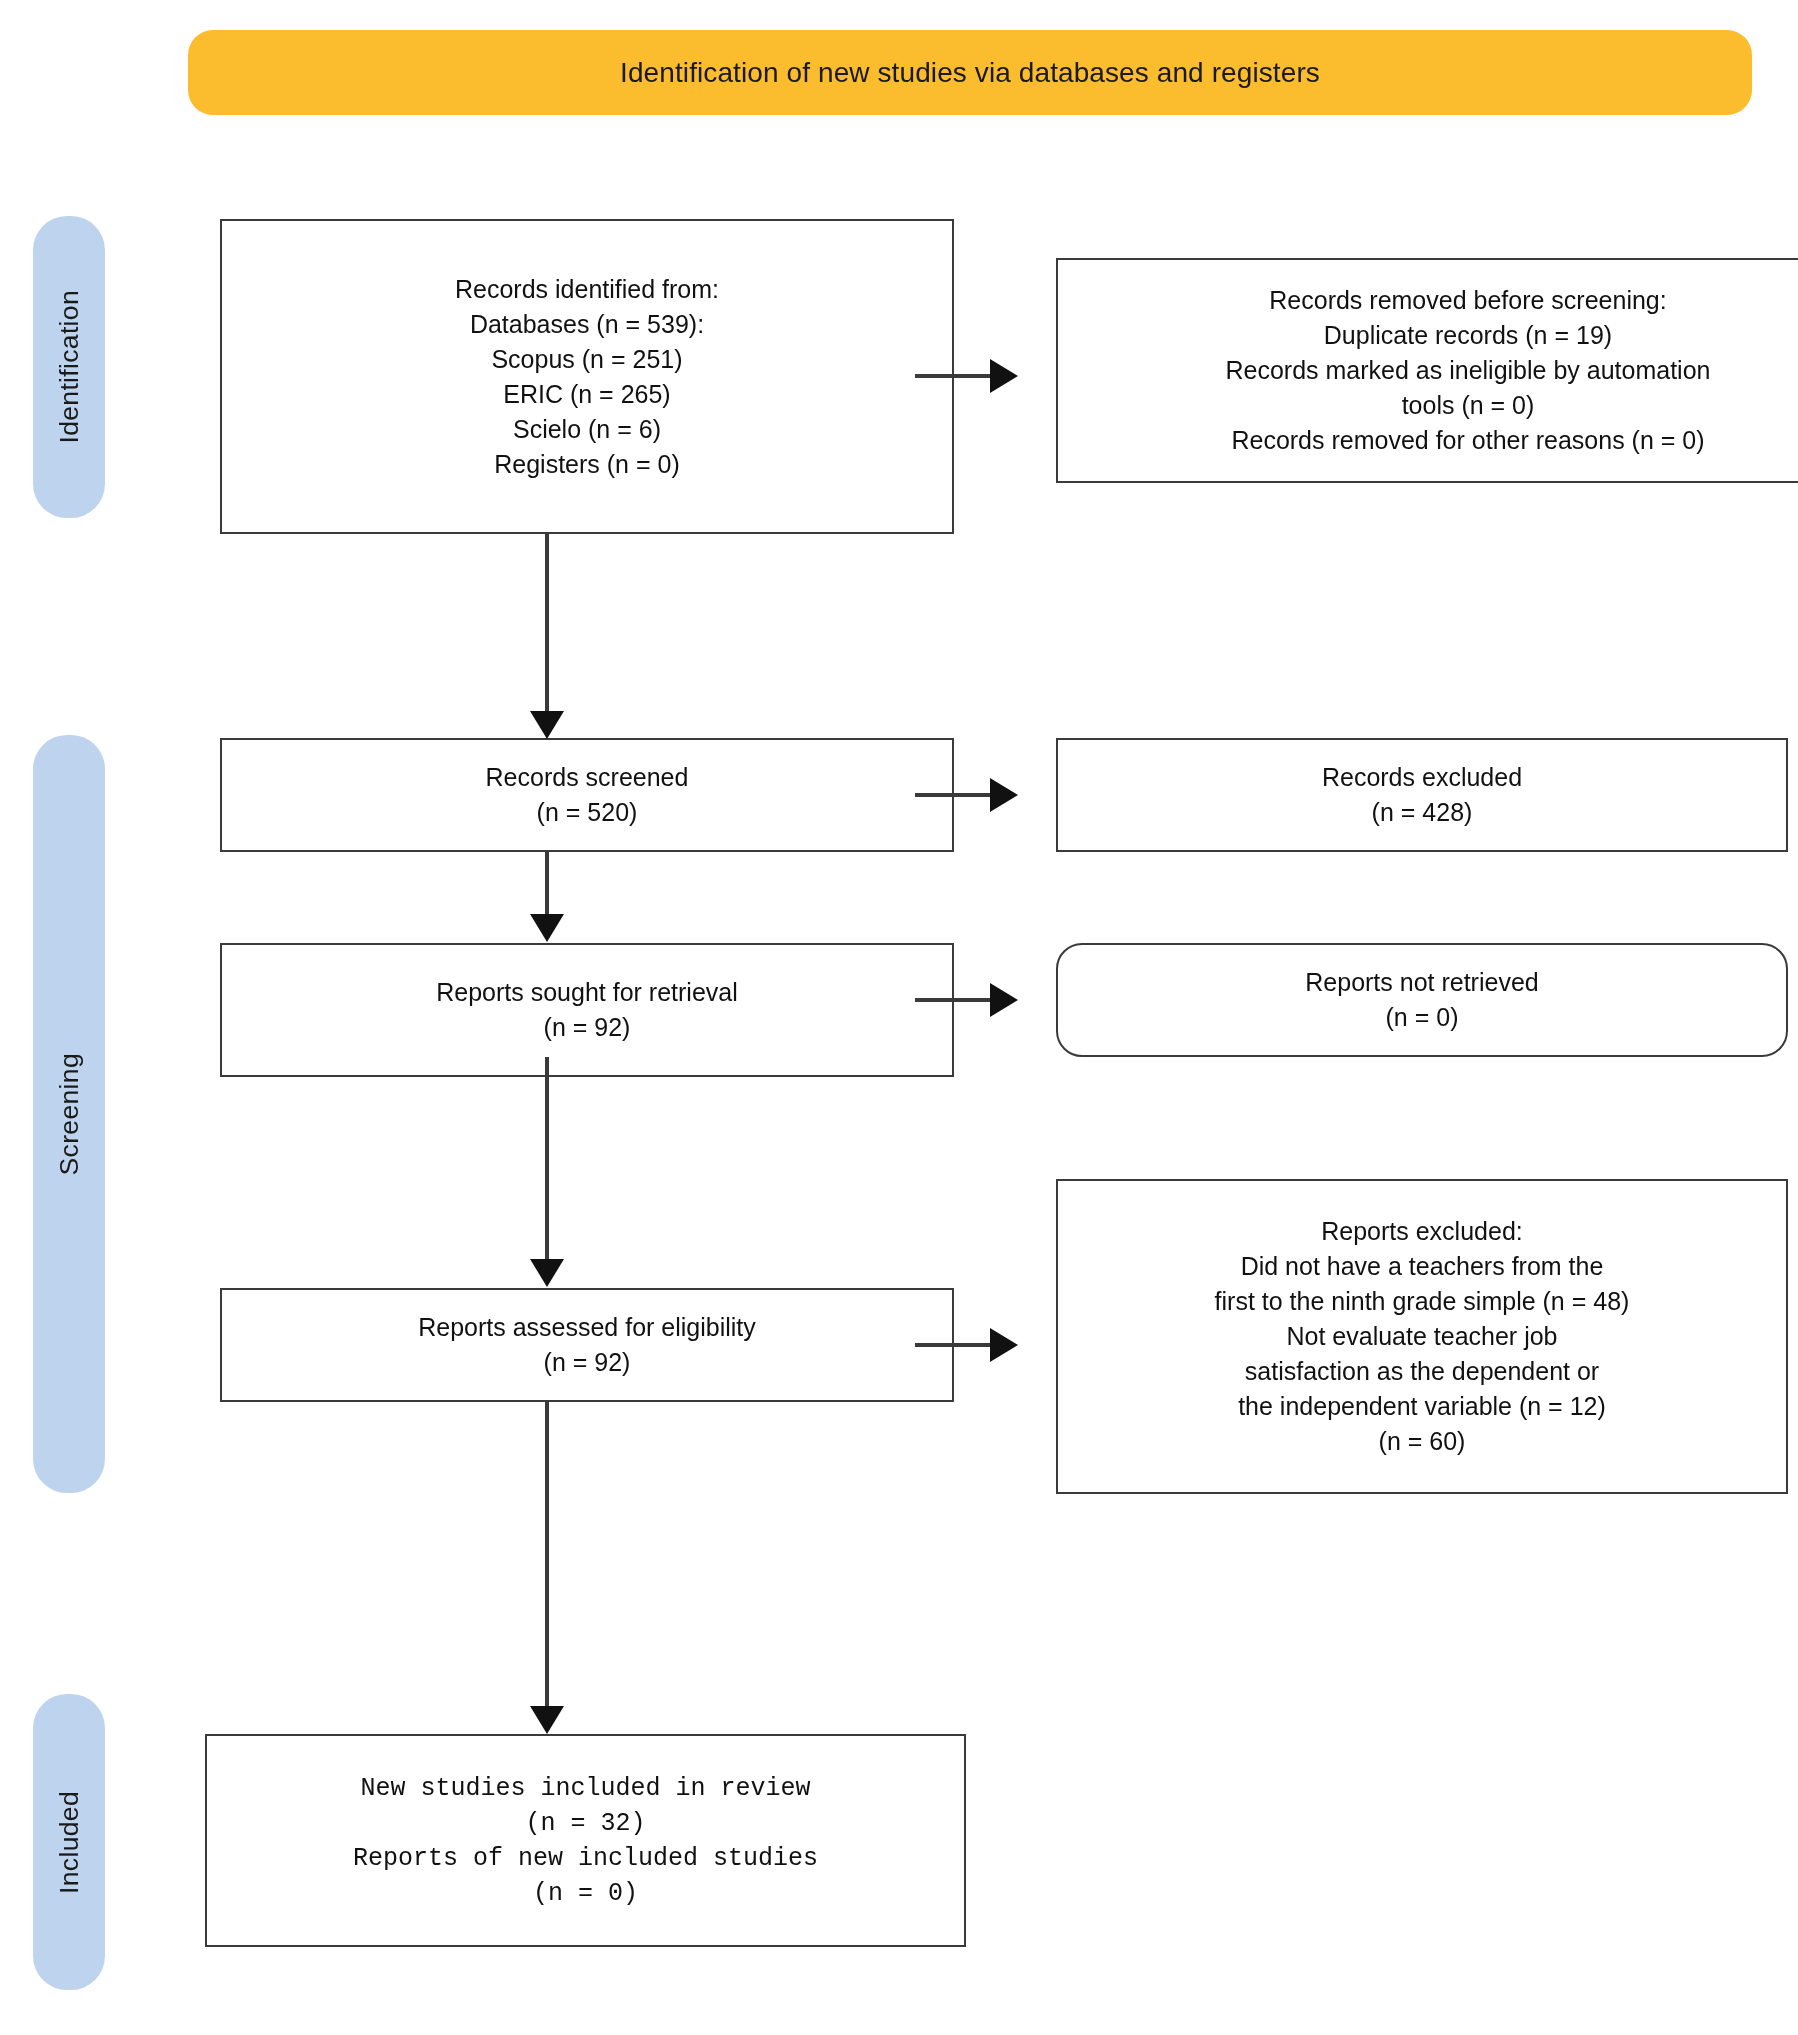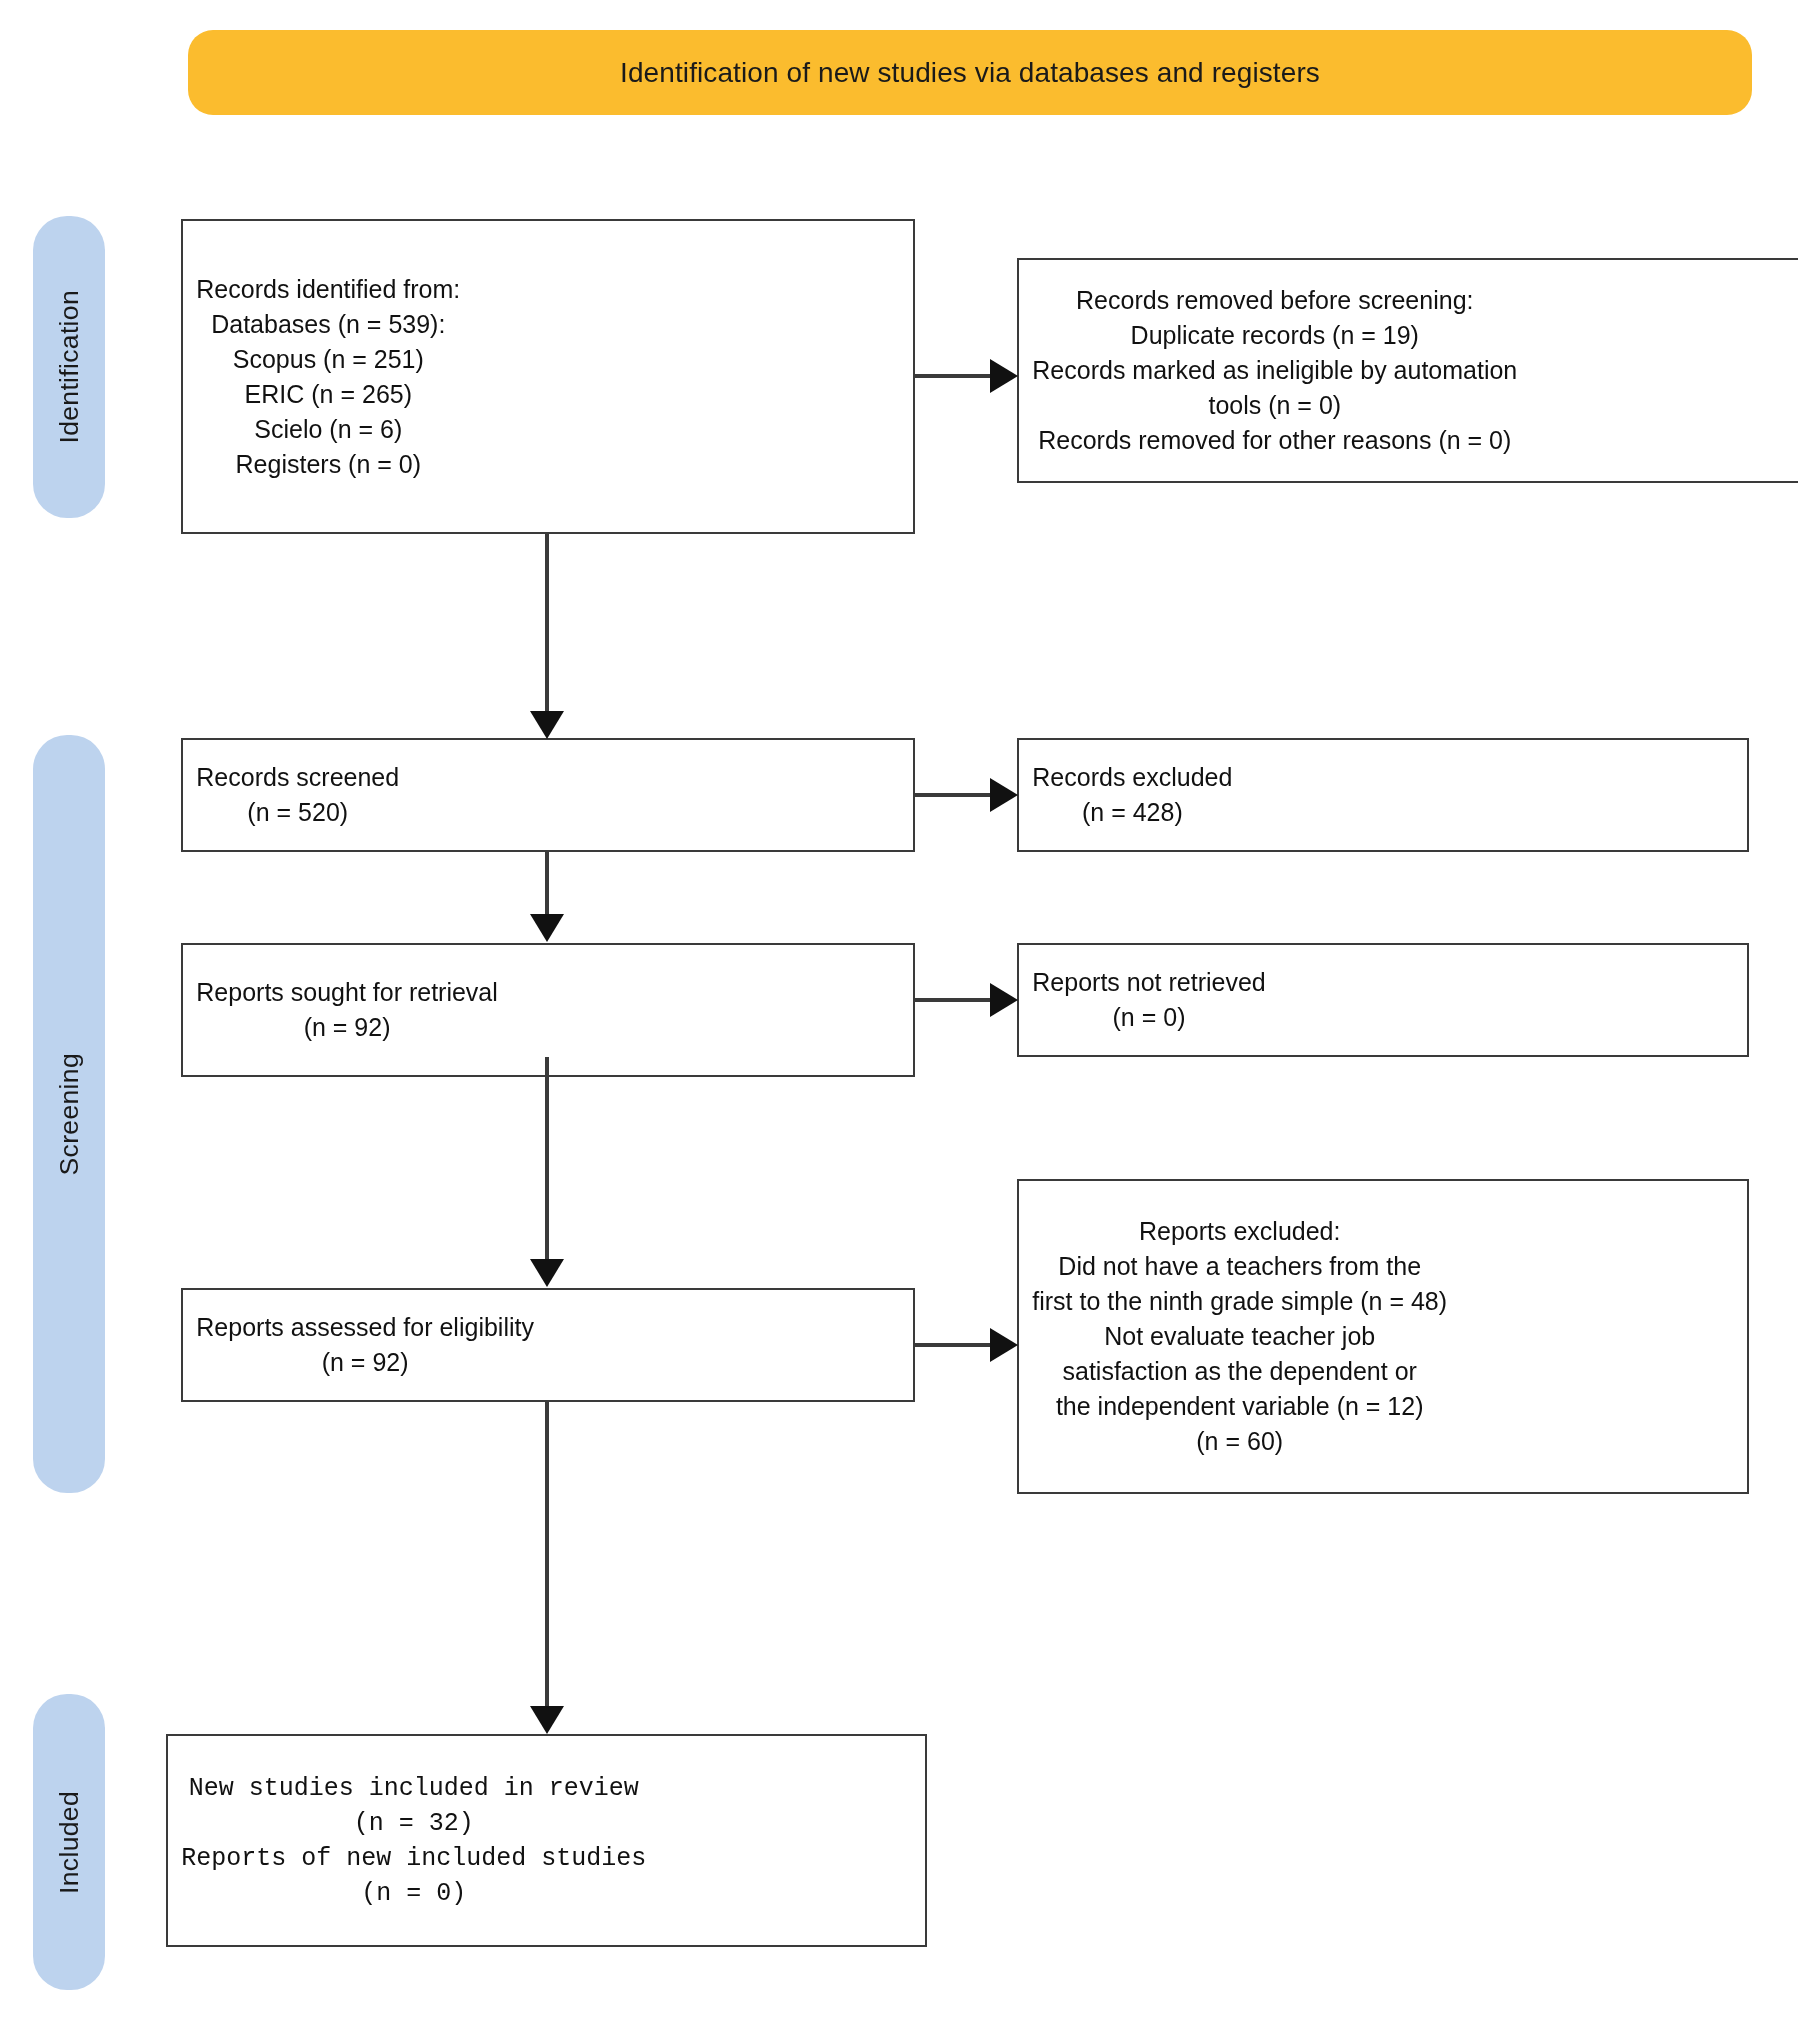--- a/index.html
+++ b/index.html
@@ -65,41 +65,43 @@
   #pill-included      { top: 1694px; height: 296px; }
 
   
   .flow-box {
     position: absolute;
     background: #ffffff;
     border: 2.4px solid #3a3a3a;
     box-sizing: border-box;
     display: flex;
     align-items: center;
+    justify-content: center;
     text-align: center;
     padding: 6px 13.3px;
+    margin-left: 39px;
   }
   .flow-box-text {
     font-size: 25px;
     line-height: 1.40;
     color: #111111;
     white-space: pre-line;
   }
 
   
   #box-identified  { left: 181px; top: 219px;  width: 734px; height: 315px; }
   #box-screened    { left: 181px; top: 738px; width: 734px; height: 114px; }
   #box-sought      { left: 181px; top: 943px; width: 734px; height: 134px; }
   #box-assessed    { left: 181px; top: 1288px; width: 734px; height: 114px; }
   #box-included    { left: 166px; top: 1734px; width: 761px; height: 213px; font-family: Liberation Mono, monospace; }
 
   
   #box-removed     { left: 1017px; top: 258px;  width: 824px; height: 225px; }
   #box-rec-excl    { left: 1017px; top: 738px; width: 732px; height: 114px; }
-  #box-not-retr    { left: 1017px; top: 943px; width: 732px; height: 114px; }
+  #box-not-retr    { left: 1017px; top: 943px; width: 732px; height: 114px; border-radius: 26px; }
   #box-rep-excl    { left: 1017px; top: 1179px; width: 732px; height: 315px; }
 
   
   .conn-v {
     position: absolute;
     width: 3.6px;
     background: #3a3a3a;
   }
   .conn-h {
     position: absolute;

